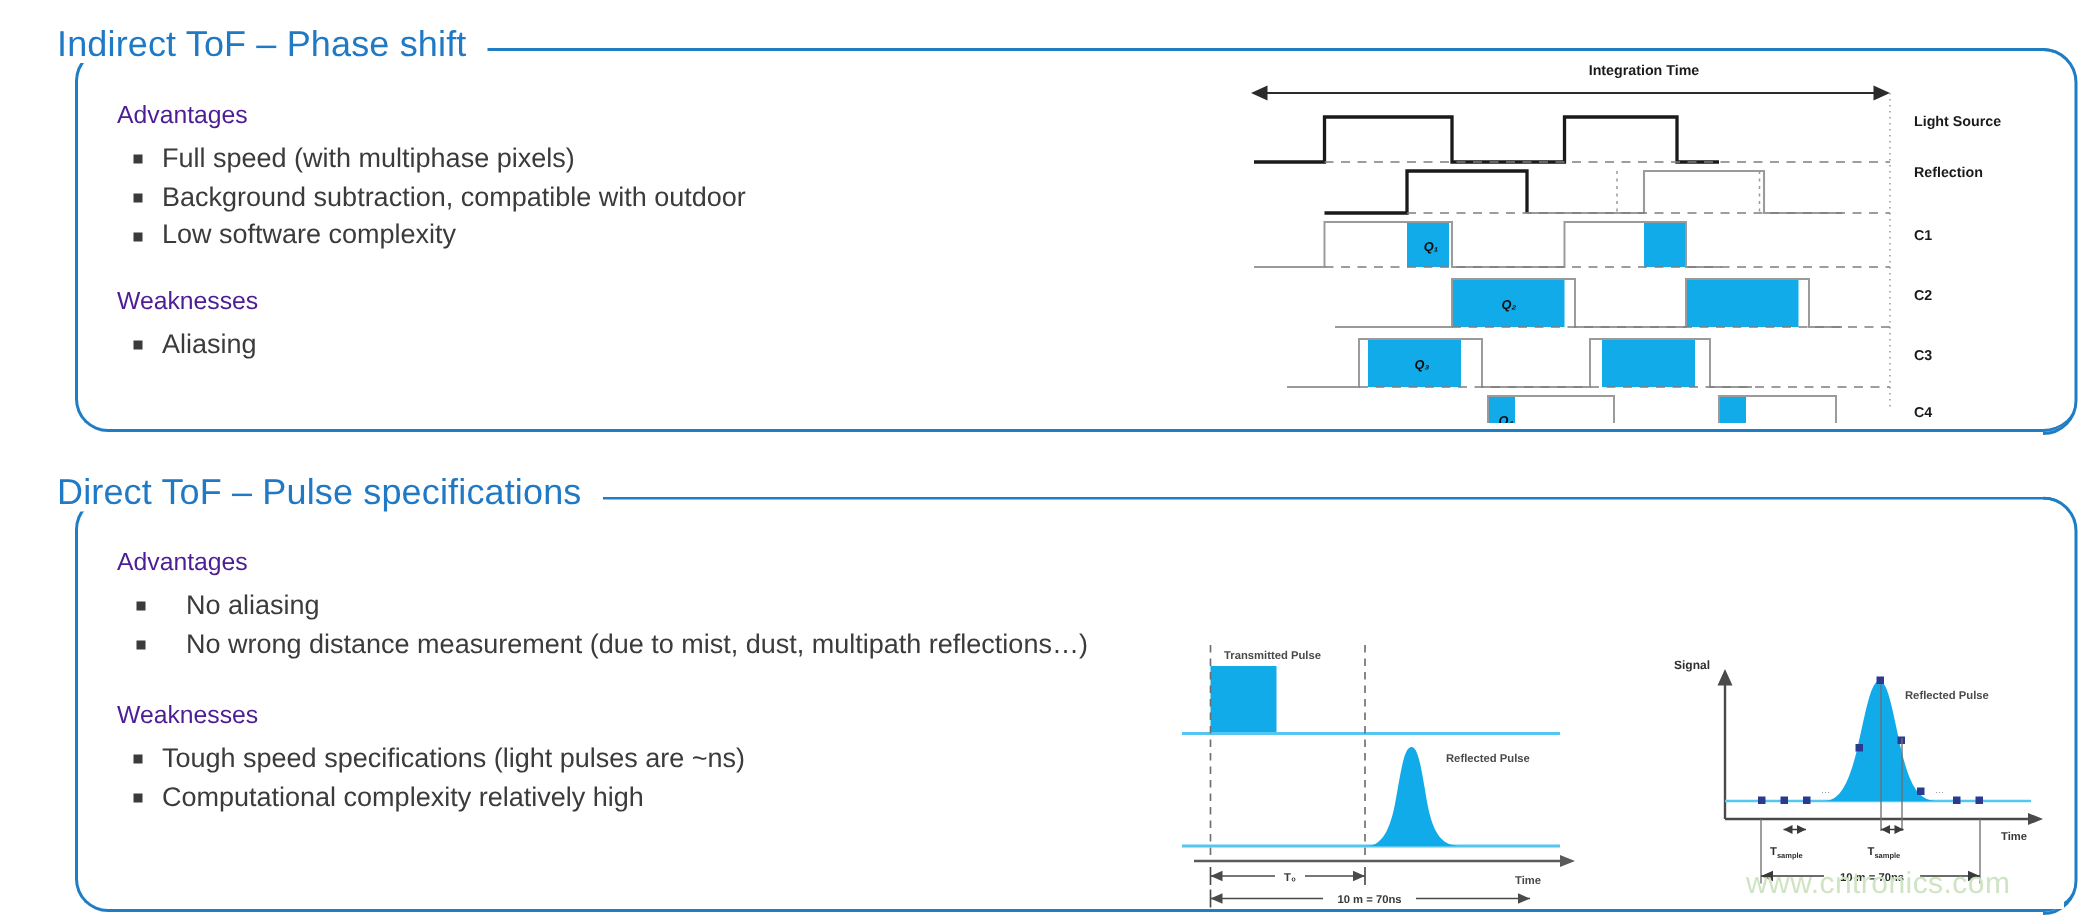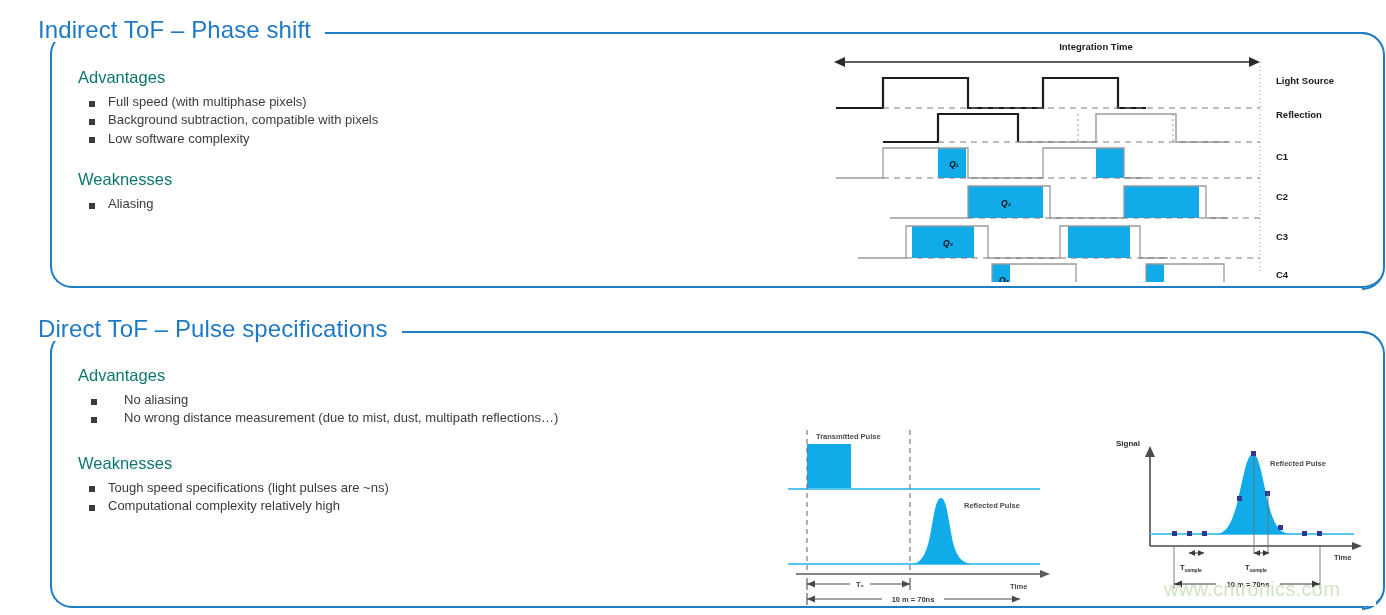--- a/index.html
+++ b/index.html
@@ -29,30 +29,30 @@
     letter-spacing:.1px;
     white-space:nowrap;
     background:#ffffff;
     padding:0 14px 0 8px;
     z-index:5;
   }
 
   
   .content{position:absolute;z-index:4;}
   .head{
-    color:#0f766e;
+    color:#4c1d95;
     font-size:16.5px;
     line-height:1.15;
     margin:0 0 6px 0;
   }
   ul.bl{list-style:none;margin:0 0 0 0;padding:0;}
   ul.bl li{
     position:relative;
     color:#3b3b3b;
-    font-size:13px;
+    font-size:18px;
     line-height:1.42;
     padding-left:30px;
     white-space:nowrap;
   }
   ul.bl li::before{
     content:"";
     position:absolute;
     left:11px;top:.58em;
     width:6px;height:6px;
     background:#3b3b3b;
@@ -84,21 +84,21 @@
 
     <svg style="position:absolute;left:50px;top:32px;" width="1336" height="258">
       <path d="M1312,1 a22,22 0 0 1 22,22 L1334,235 a22,22 0 0 1 -22,22" fill="none" stroke="#1F7DC4" stroke-width="2"></path>
     </svg>
     <div class="sec-title" style="left:30px;top:18px;">Indirect ToF – Phase shift</div>
 
     <div class="content" style="left:78px;top:68px;">
       <div class="head">Advantages</div>
       <ul class="bl">
         <li>Full speed (with multiphase pixels)</li>
-        <li>Background subtraction, compatible with pixels</li>
+        <li>Background subtraction, compatible with outdoor</li>
         <li>Low software complexity</li>
       </ul>
       <div class="gap"></div>
       <div class="head">Weaknesses</div>
       <ul class="bl">
         <li>Aliasing</li>
       </ul>
     </div>
 
     <div class="fig" style="left:828px;top:36px;">

